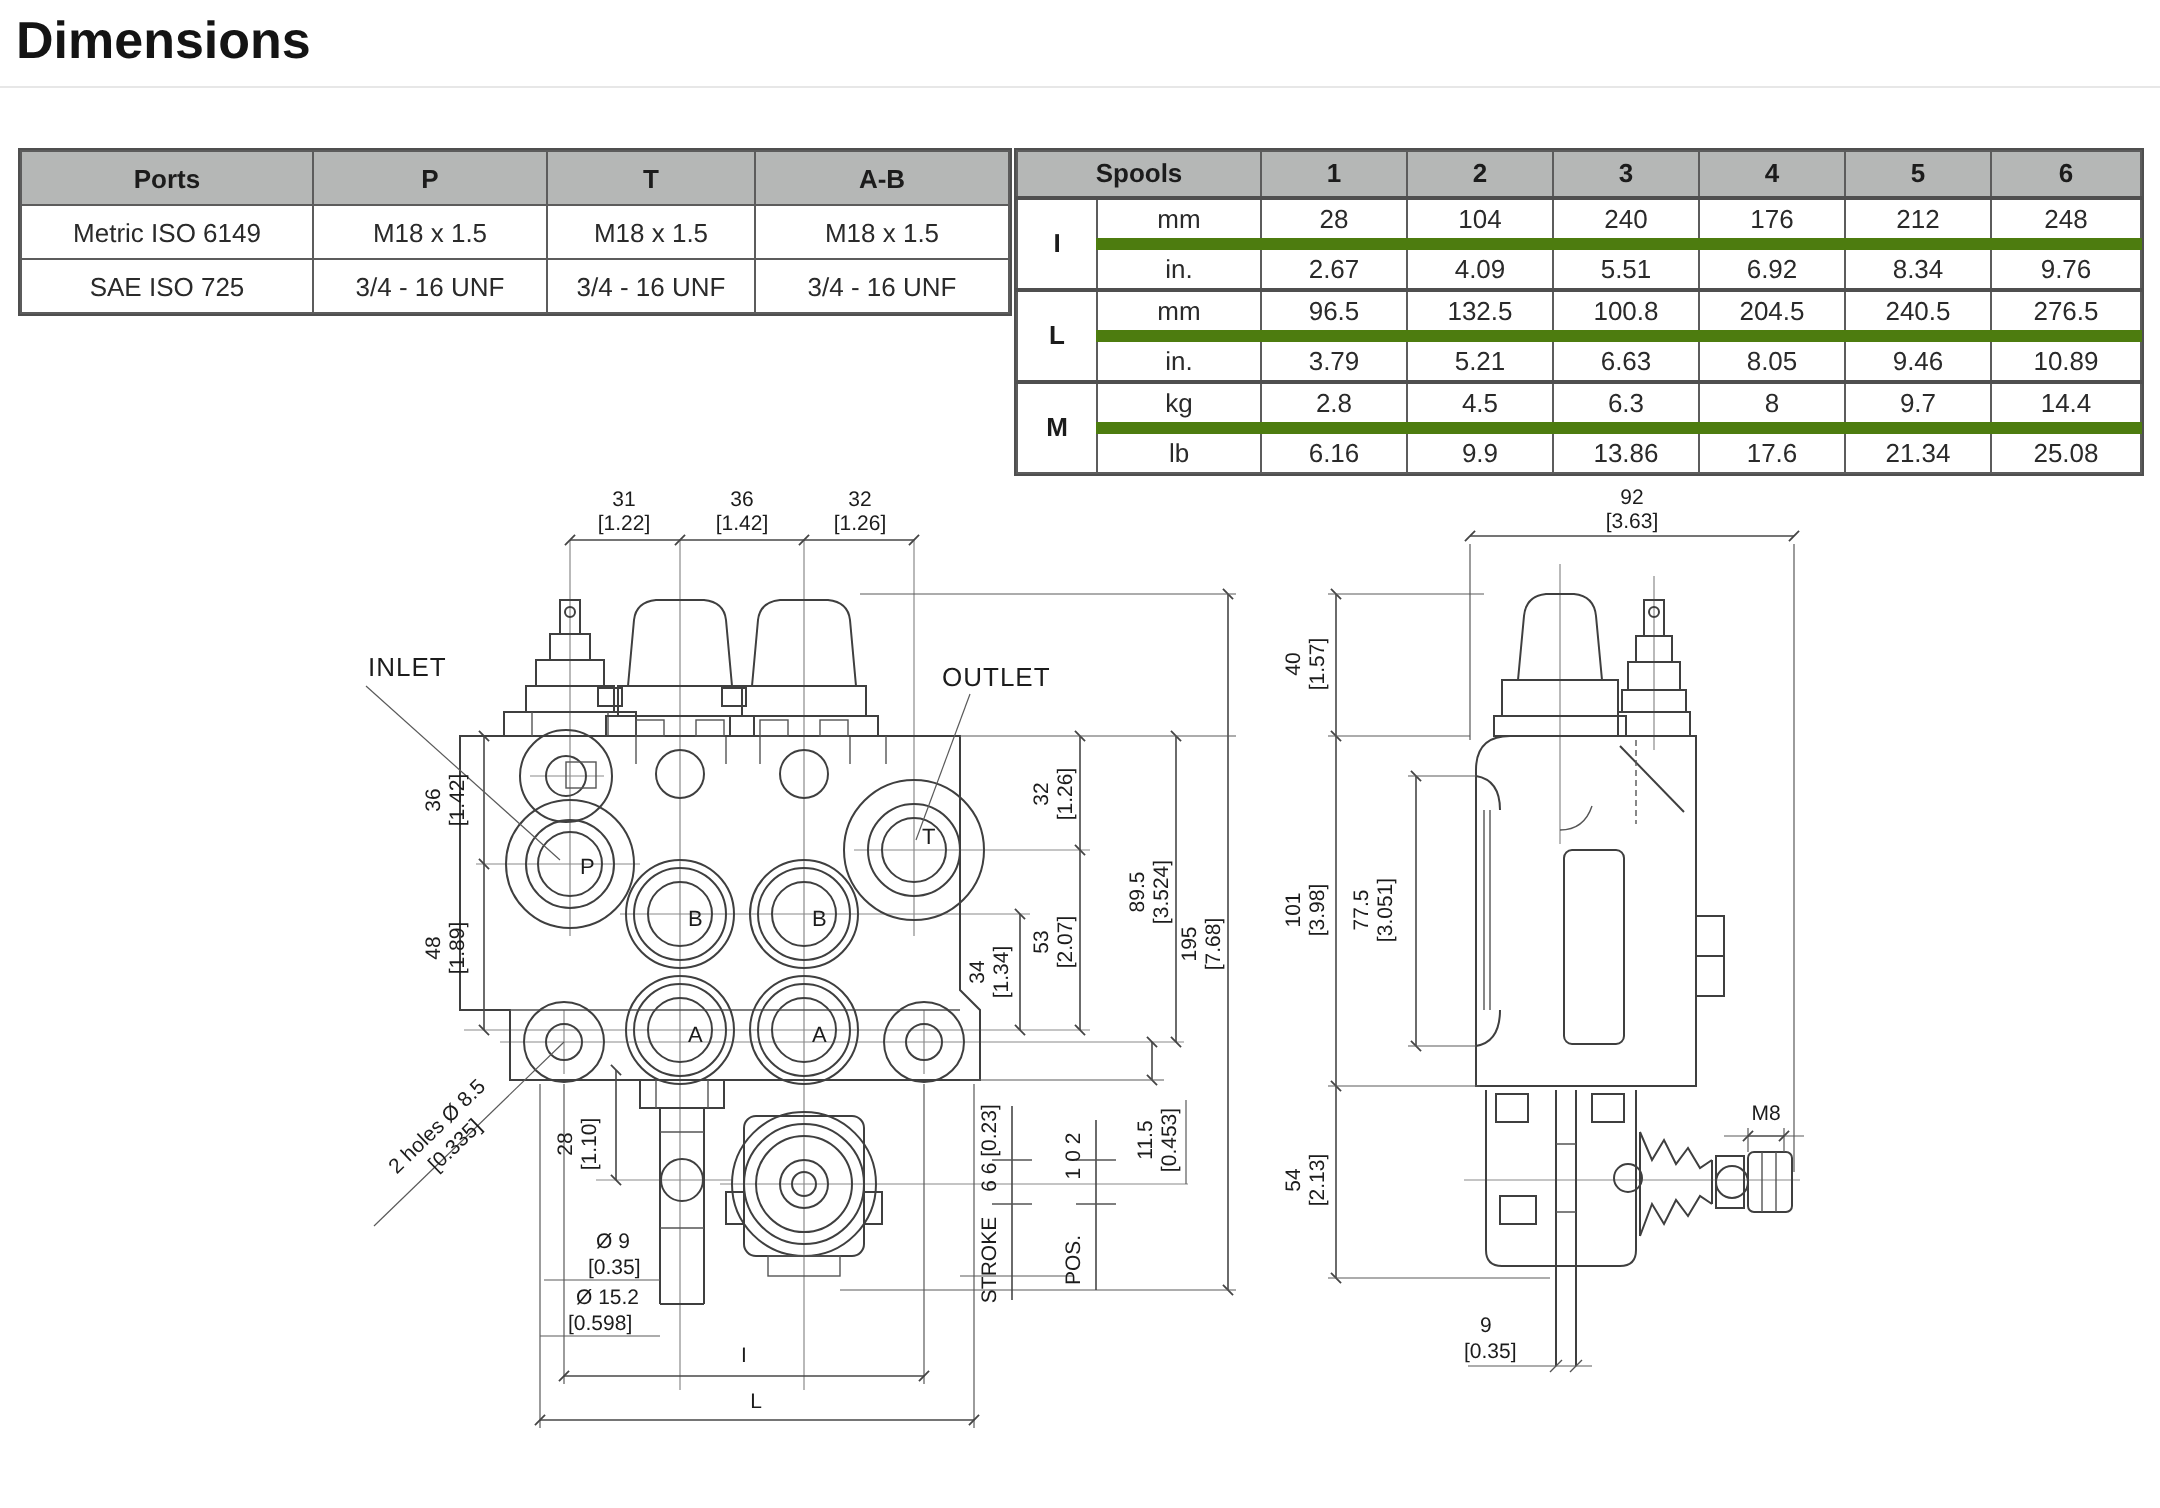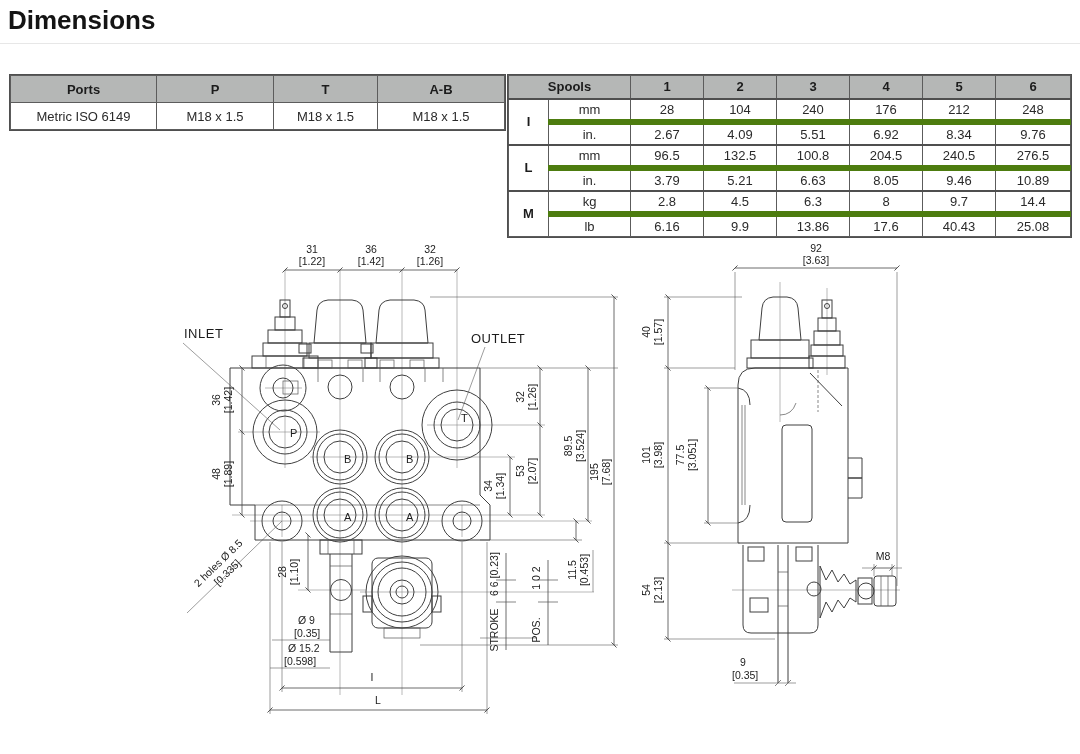--- a/index.html
+++ b/index.html
@@ -55,20 +55,26 @@
       <th>Ports</th>
       <th>P</th>
       <th>T</th>
       <th>A-B</th>
     </tr>
     <tr>
       <td>Metric ISO 6149</td>
       <td>M18 x 1.5</td>
       <td>M18 x 1.5</td>
       <td>M18 x 1.5</td>
+    </tr>
+    <tr>
+      <td>SAE ISO 725</td>
+      <td>3/4 - 16 UNF</td>
+      <td>3/4 - 16 UNF</td>
+      <td>3/4 - 16 UNF</td>
     </tr>
   </tbody>
     </table>
 
   <table class="spools-table">
     <colgroup>
         <col style="width:40px">
         <col style="width:82px">
         <col style="width:73px">
         <col style="width:73px">
@@ -134,21 +140,21 @@
       <td>8</td>
       <td>9.7</td>
       <td>14.4</td>
     </tr>
     <tr class="sub">
       <td>lb</td>
       <td>6.16</td>
       <td>9.9</td>
       <td>13.86</td>
       <td>17.6</td>
-      <td>40.43</td>
+      <td>21.34</td>
       <td>25.08</td>
     </tr>
   </tbody>
     </table>
 
   <svg class="front-svg" width="470" height="492" viewBox="0 0 470 492">
     <defs>
       <marker id="tkF" viewBox="-4 -4 8 8" refX="0" refY="0" markerWidth="9" markerHeight="9" orient="auto">
         <path d="M-2.8,2.8 L2.8,-2.8" stroke="#444" stroke-width="1" fill="none"></path>
       </marker>

